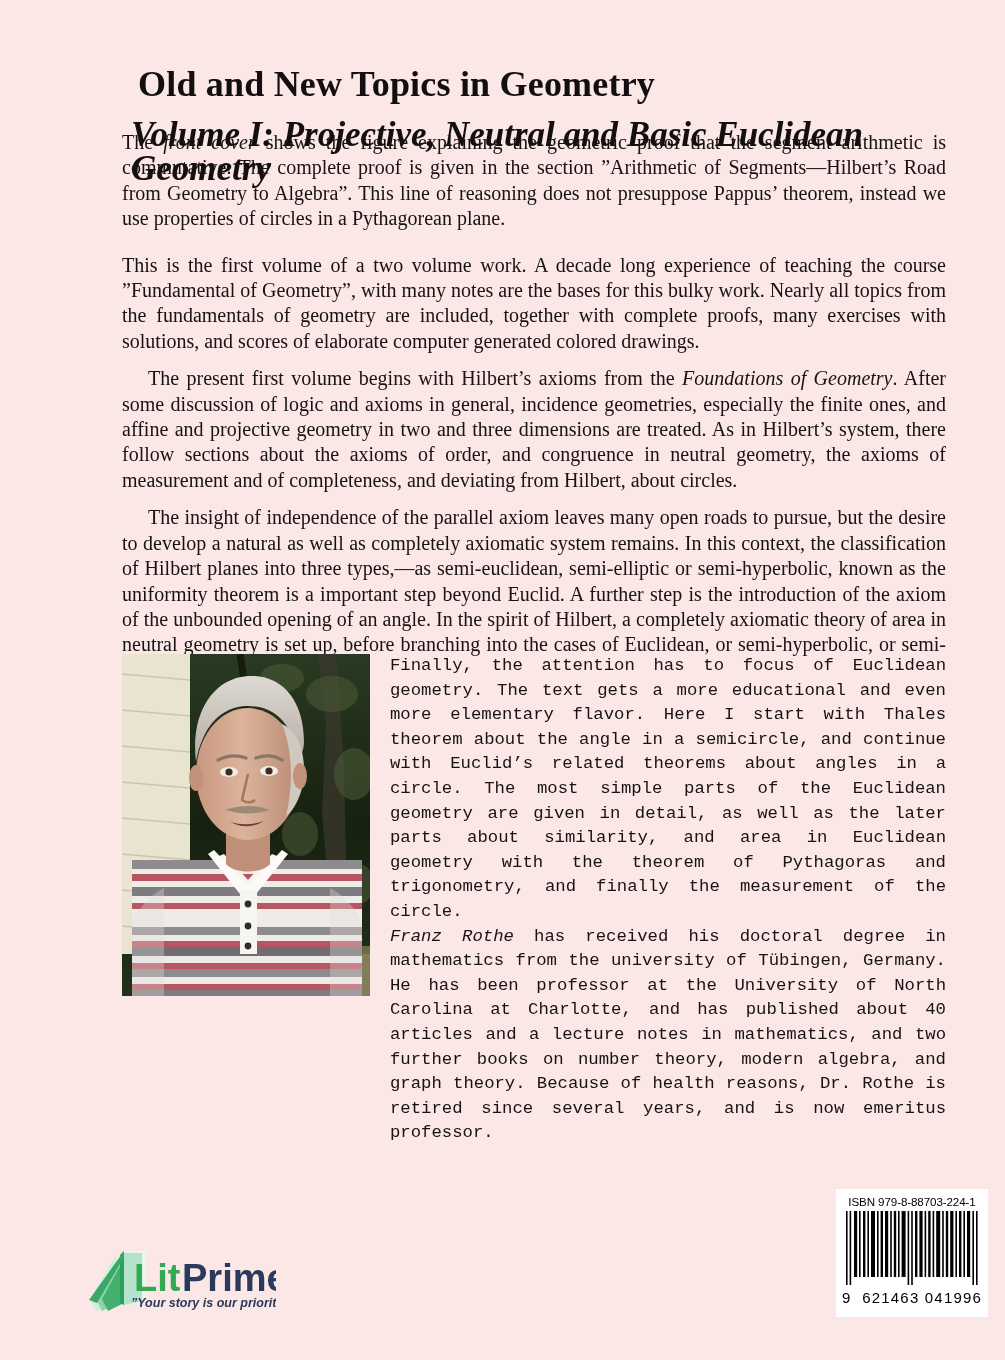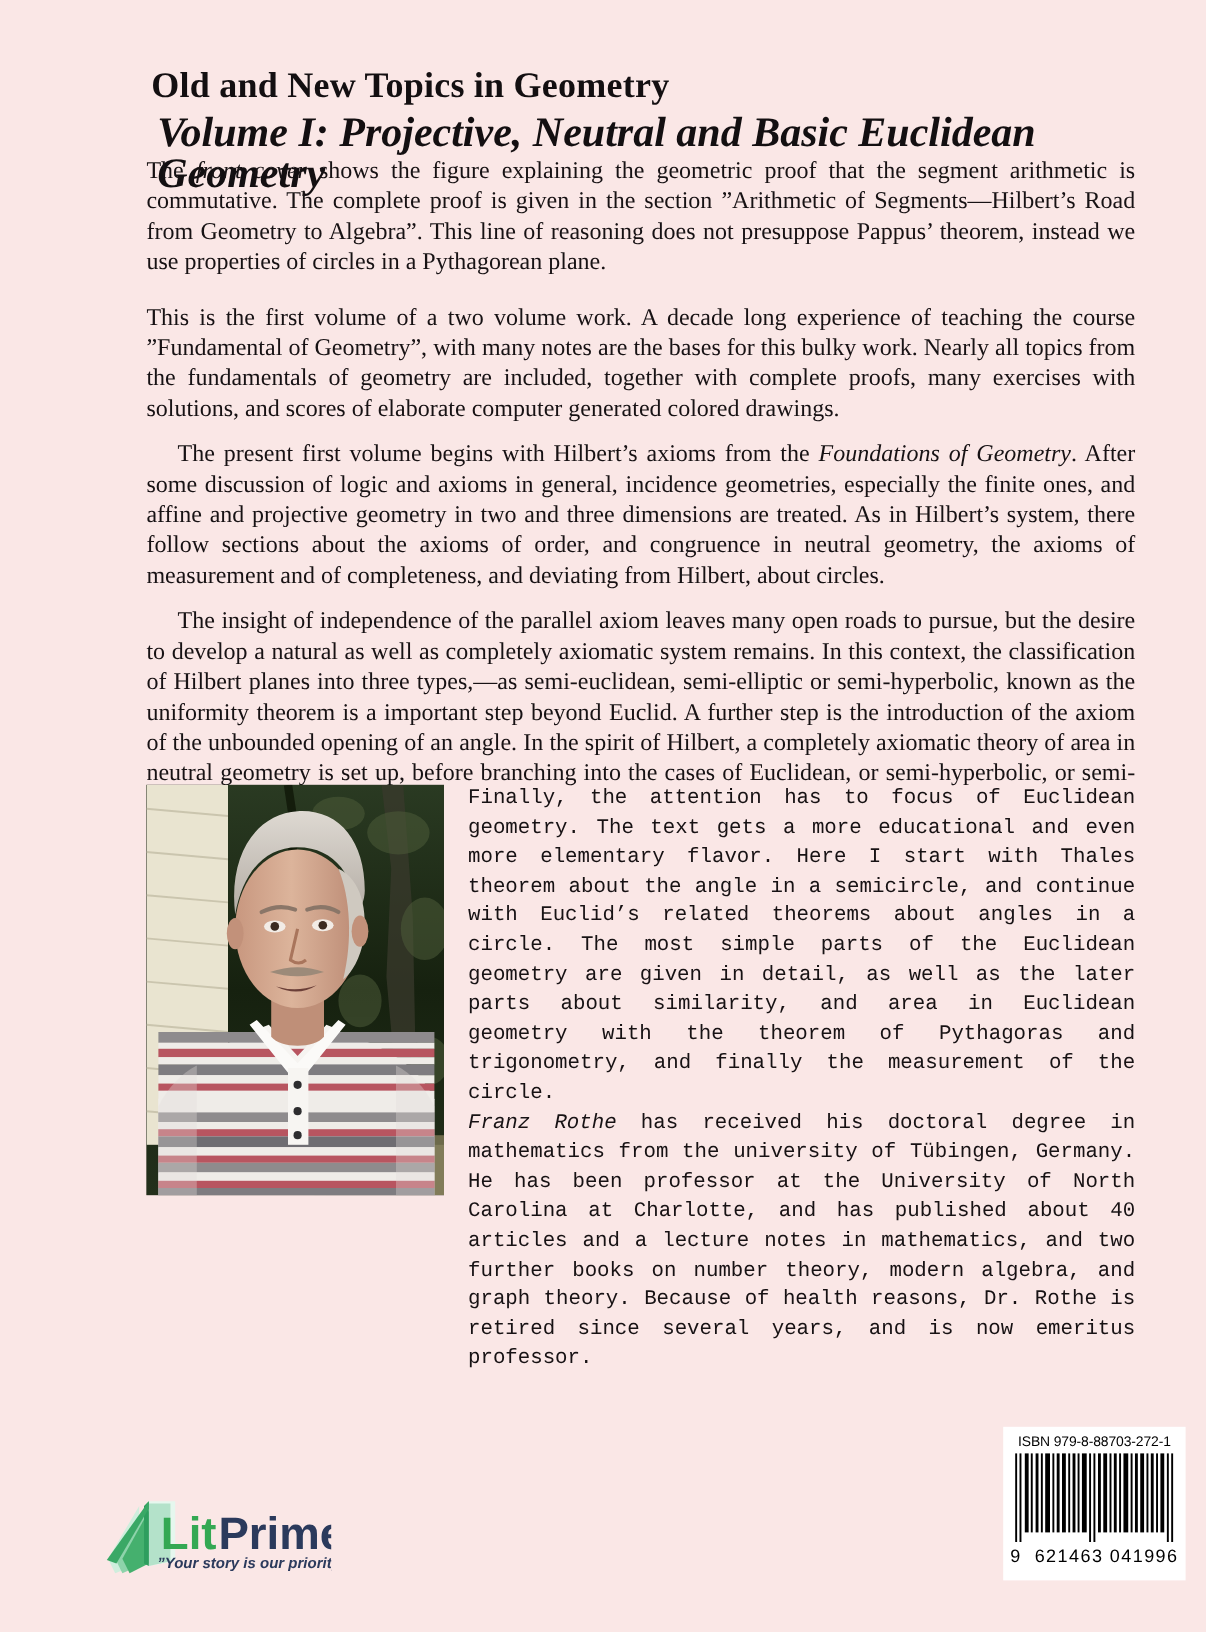--- a/index.html
+++ b/index.html
@@ -25,24 +25,24 @@
   
   .title-block {
     position: absolute;
     left: 122px;
     top: 50px;
     width: 824px;
   }
   .book-title {
     font-family: "Liberation Serif", "DejaVu Serif", serif;
     font-weight: bold;
-    font-size: 30px;
+    font-size: 36px;
     line-height: 36px;
     letter-spacing: 0.2px;
-    margin: 4px;
+    margin: 16px;
     color: #130f11;
   }
   .book-subtitle {
     font-family: "Liberation Serif", "DejaVu Serif", serif;
     font-style: italic;
     font-weight: bold;
     font-size: 35px;
     line-height: 34px;
     margin: 2px 0 0 9px;
     color: #130f11;
@@ -297,21 +297,21 @@
 
       <text x="48" y="48" font-family="Liberation Sans, DejaVu Sans, sans-serif" font-size="38" font-weight="bold" fill="#34a853">Lit</text>
 
       <text x="96" y="48" font-family="Liberation Sans, DejaVu Sans, sans-serif" font-size="38" font-weight="bold" fill="#2b3a5c">Prime</text>
 
       <text x="45" y="64" font-family="Liberation Sans, DejaVu Sans, sans-serif" font-size="12.5" font-weight="bold" font-style="italic" fill="#2b3a5c">”Your story is our priority”</text>
     </svg>
   </div>
 
   <div class="barcode-box">
-    <div class="isbn-line">ISBN 979-8-88703-272-1</div>
+    <div class="isbn-line">ISBN 979-8-88703-224-1</div>
     <svg class="bars" width="136" height="78" viewBox="0 0 136 78">
       <g fill="#000">
         <rect x="2" y="0" width="1.6" height="74"></rect>
           <rect x="5.6" y="0" width="1.6" height="74"></rect>
         <rect x="10" y="0" width="3.2" height="66"></rect>
           <rect x="15" y="0" width="1.6" height="66"></rect>
         <rect x="19" y="0" width="2.4" height="66"></rect>
           <rect x="23.4" y="0" width="1.6" height="66"></rect>
         <rect x="27" y="0" width="4" height="66"></rect>
           <rect x="33" y="0" width="1.6" height="66"></rect>

